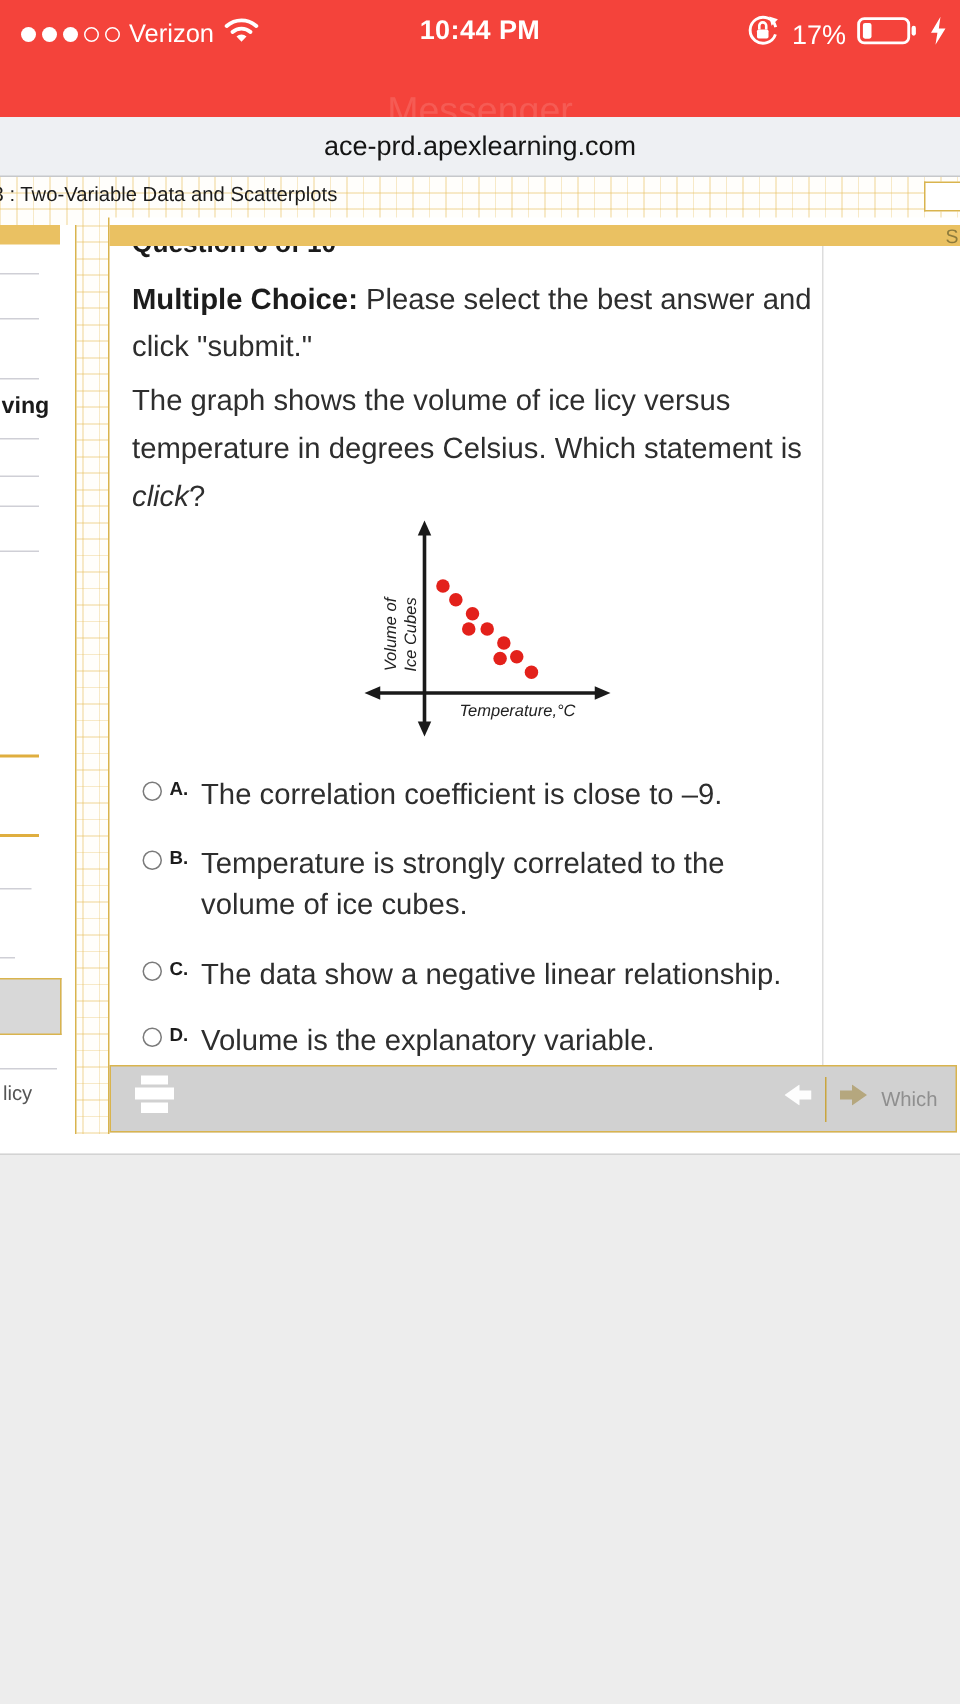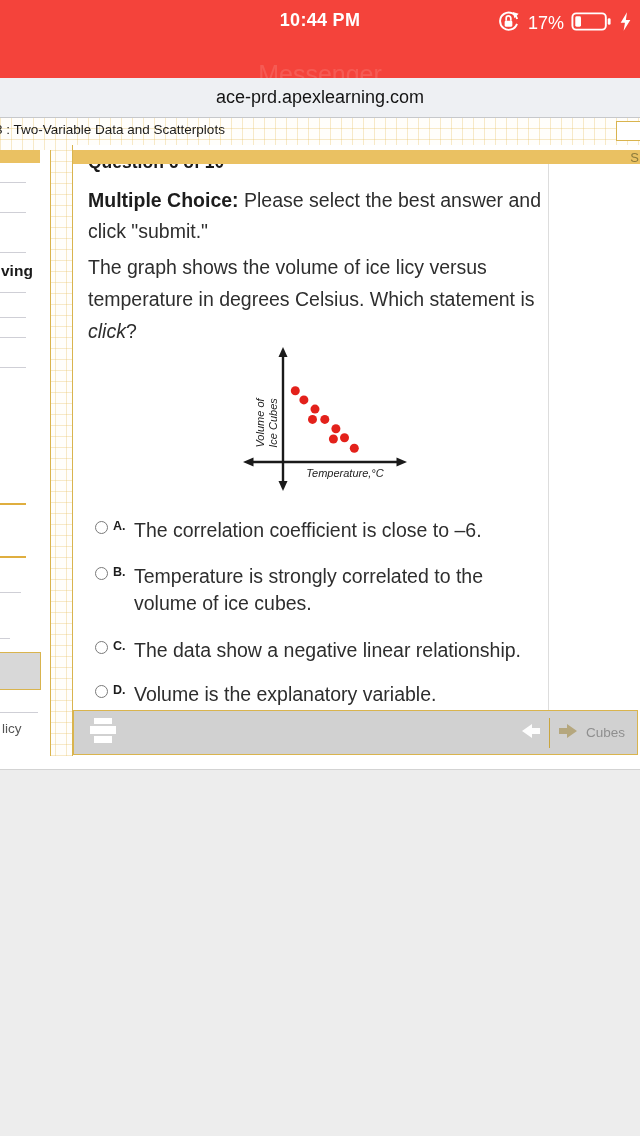--- a/index.html
+++ b/index.html
@@ -81,20 +81,37 @@
 
   .below-strip { position:absolute; left:0; top:756px; width:640px; height:13px; background:#fff; }
   .footer-gray { position:absolute; left:0; top:769px; width:640px; height:367px; background:#EDEDED;
                  border-top:1px solid #D3D3D3; }
 </style>
 </head>
 <body>
 
 <div class="status-banner">
   <div class="sb-row">
+    <div class="sb-left">
+      <span class="sig-dots">
+        <span class="dot filled"></span>
+          <span class="dot filled"></span>
+          <span class="dot filled"></span>
+        <span class="dot hollow"></span>
+          <span class="dot hollow"></span>
+      </span>
+      <span class="carrier">Verizon</span>
+      <span>
+        <svg width="24" height="19" viewBox="0 0 26 20">
+          <path d="M13 18 L9.4 14.1 a5.6 5.6 0 0 1 7.2 0 Z" fill="#fff"></path>
+          <path d="M6.5 10.9 a9.8 9.8 0 0 1 13 0" stroke="#fff" stroke-width="2.8" fill="none" stroke-linecap="round"></path>
+          <path d="M2.3 6.6 a16 16 0 0 1 21.4 0" stroke="#fff" stroke-width="2.8" fill="none" stroke-linecap="round"></path>
+        </svg>
+      </span>
+    </div>
     <div class="sb-center">10:44 PM</div>
     <div class="sb-right">
       <span>
         <svg width="25" height="25" viewBox="0 0 26 26">
           <path d="M21.8 15.5 a9 9 0 1 1 0.2 -5" stroke="#fff" stroke-width="2" fill="none"></path>
           <path d="M17.5 3.2 l6 1.8 -4.4 4.6 z" fill="#fff"></path>
           <rect x="9" y="12.2" width="8" height="6.2" rx="1.2" fill="#fff"></rect>
           <path d="M10.6 12.2 v-2.6 a2.4 2.4 0 0 1 4.8 0 v2.6" stroke="#fff" stroke-width="1.8" fill="none"></path>
         </svg>
       </span>
@@ -176,21 +193,21 @@
             <circle cx="94.4" cy="94.0" r="4.5" fill="#E3211B"></circle>
             <circle cx="105.5" cy="92.8" r="4.5" fill="#E3211B"></circle>
             <circle cx="115.3" cy="103.2" r="4.5" fill="#E3211B"></circle>
           </g>
       </svg>
     </div>
 
     <div class="option" style="top:372px;">
       <span class="radio"></span>
       <span class="opt-letter">A.</span>
-      <span class="opt-text">The correlation coefficient is close to –6.</span>
+      <span class="opt-text">The correlation coefficient is close to –9.</span>
     </div>
     <div class="option" style="top:418px;">
       <span class="radio"></span>
       <span class="opt-letter">B.</span>
       <span class="opt-text">Temperature is strongly correlated to the volume of ice cubes.</span>
     </div>
     <div class="option" style="top:492px;">
       <span class="radio"></span>
       <span class="opt-letter">C.</span>
       <span class="opt-text">The data show a negative linear relationship.</span>
@@ -214,20 +231,20 @@
           <svg width="18" height="14" viewBox="0 0 18 14">
             <path d="M0 7 L10 0 v4 h8 v6 h-8 v4 Z" fill="#FDFDFD"></path>
           </svg>
         </span>
         <span class="tb-div"></span>
         <span>
           <svg width="18" height="14" viewBox="0 0 18 14">
             <path d="M18 7 L8 0 v4 H0 v6 h8 v4 Z" fill="#B5A77E"></path>
           </svg>
         </span>
-        <span class="tb-page">Cubes</span>
+        <span class="tb-page">Which</span>
       </span>
     </div>
   </div>
 </div>
 
 <div class="below-strip"></div>
 <div class="footer-gray"></div>
 
 </body></html>

